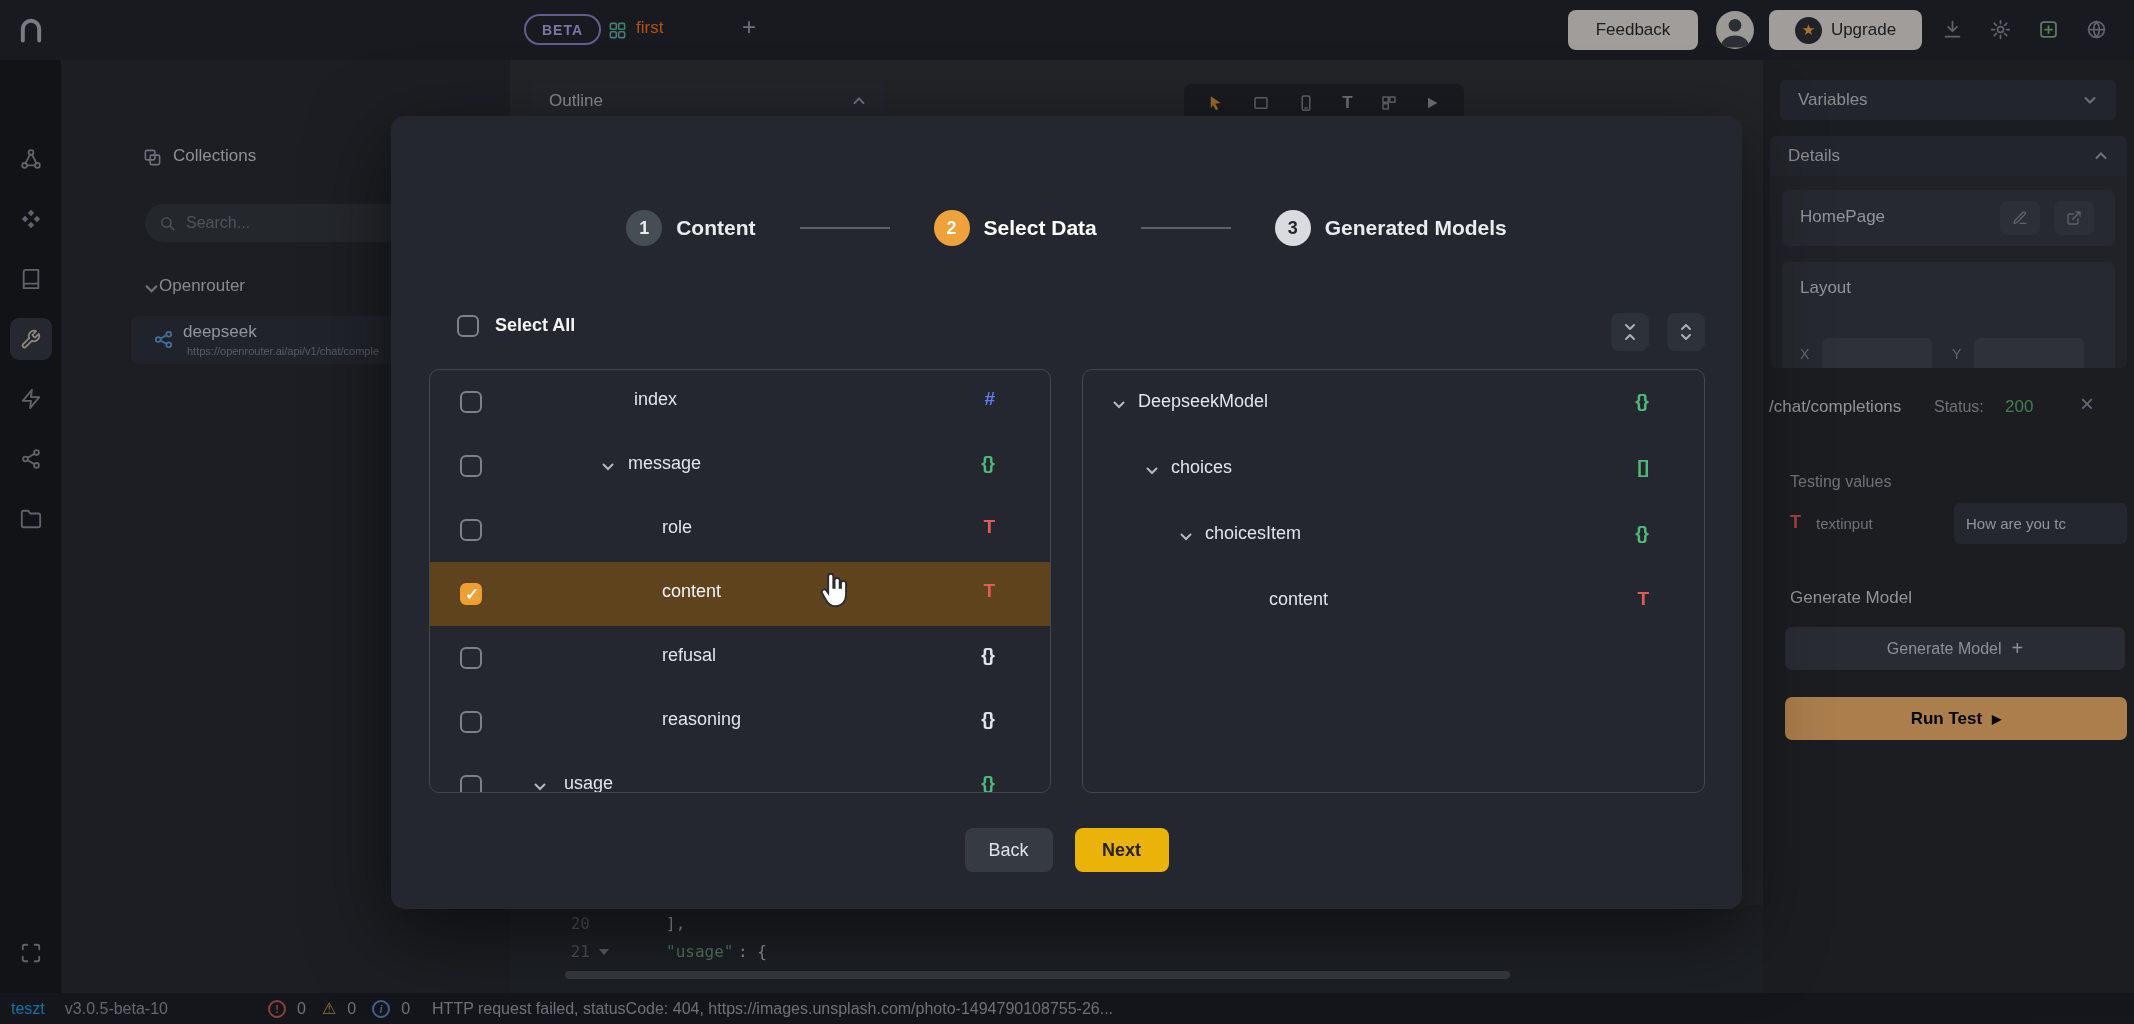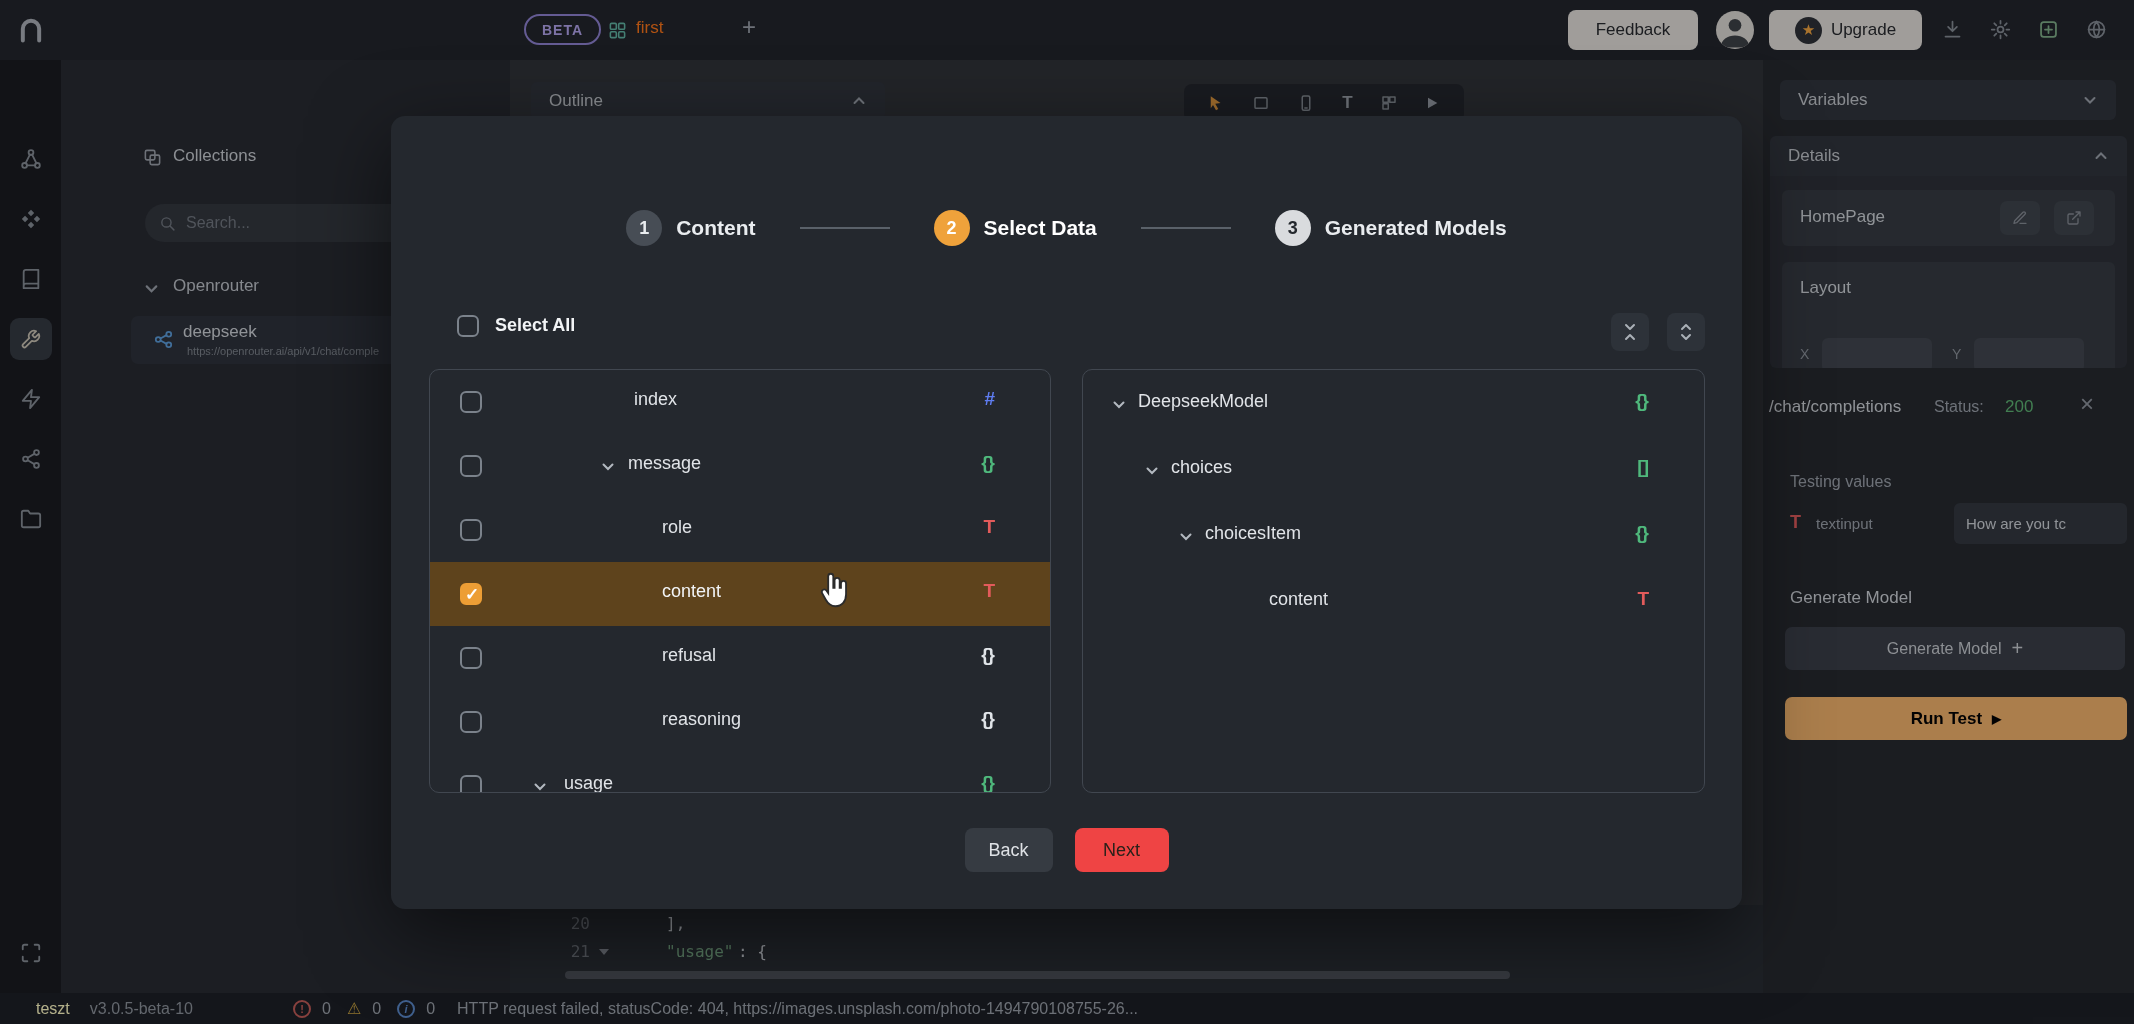--- a/index.html
+++ b/index.html
@@ -52,21 +52,21 @@
   .cb.on::after{content:"\2713";position:absolute;left:3px;top:-1px;color:#fff;font-size:17px;font-weight:700}
   .chev{position:absolute;top:25px}
   .tl{position:absolute;top:19px;font-size:18px;color:#e1e4e8;white-space:nowrap}
   .ti{position:absolute;right:56px;top:18px;font-size:19px;font-weight:700;letter-spacing:-1px}
   .t-num{color:#5f7df2}.t-obj{color:#4fb87c}.t-arr{color:#4fb87c}.t-txt{color:#e25b5b}.t-plain{color:#e0e4e8}
   .xbtn{position:absolute;top:197px;width:38px;height:38px;border-radius:8px;background:#2d3239;
         display:flex;align-items:center;justify-content:center}
   .mfooter{position:absolute;top:712px;left:0;width:100%;display:flex;justify-content:center;gap:22px}
   .btn{height:44px;border-radius:8px;display:flex;align-items:center;justify-content:center;font-size:18px}
   .back{width:88px;background:#363b42;color:#dfe2e6}
-  .next{width:94px;background:#ef4444;color:#29211a;font-weight:400}
+  .next{width:94px;background:#eab308;color:#29211a;font-weight:700}
 </style>
 </head>
 <body>
 
 <div class="screen">
 
   <header class="topbar">
     <span class="ab" style="left:17px;top:16px">
       <svg width="28" height="28" viewBox="0 0 24 24">
           <path d="M5 21V11a7 7 0 0 1 14 0v10" stroke="#a9aeb5" stroke-width="3.4" fill="none" stroke-linecap="round"></path>
@@ -197,21 +197,21 @@
           </svg>
       </span>
       <input placeholder="Search..." style="">
     </div>
 
     <span class="ab" style="left:82px;top:220px">
       <svg width="17" height="17" viewBox="0 0 16 16">
           <path d="M3.5 6l4.5 4.5L12.5 6" stroke="#9aa0a8" stroke-width="2" fill="none" stroke-linecap="round"></path>
         </svg>
     </span>
-    <span class="ab" style="left:112px;top:216px;font-size:17px;color:#bcc0c6">Openrouter</span>
+    <span class="ab" style="left:98px;top:216px;font-size:17px;color:#bcc0c6">Openrouter</span>
 
     <div class="ab" style="left:70px;top:256px;width:428px;height:48px;border-radius:7px;background:#2c3038">
       <span class="ab" style="left:22px;top:13px">
         <svg width="21" height="21" viewBox="0 0 24 24" class="ic" style="stroke:#5a9bd8">
             <circle cx="6" cy="12" r="2.8"></circle>
             <circle cx="18" cy="6" r="2.8"></circle>
             <circle cx="18" cy="18" r="2.8"></circle>
             <path d="M8.5 10.8 15.5 7M8.5 13.2l7 3.8"></path>
           </svg>
       </span>
@@ -334,21 +334,21 @@
       <span>Generate Model</span>
       <span style="font-size:20px">+</span>
     </div>
     <div class="ab" style="left:22px;top:637px;width:342px;height:43px;background:#f2b269;border-radius:7px;display:flex;align-items:center;justify-content:center;gap:10px;font-size:17px;color:#000000;font-weight:600">
       <span>Run Test</span>
       <span style="font-size:12px">▶</span>
     </div>
   </aside>
 
   <footer class="statusbar">
-    <span style="margin-left:36px;color:#fef9c3">teszt</span>
+    <span style="margin-left:11px;color:#0ea5e9">teszt</span>
     <span style="margin-left:20px;color:#8b9199">v3.0.5-beta-10</span>
     <span class="badge" style="margin-left:100px">
       <span style="width:18px;height:18px;border:2px solid #c05a55;border-radius:50%;color:#c05a55;font-size:11px;font-weight:700;display:flex;align-items:center;justify-content:center">!</span>
       <span class="cnt">0</span>
     </span>
     <span class="badge" style="margin-left:16px">
       <span style="color:#c9a23f;font-size:16px">⚠</span>
       <span class="cnt">0</span>
     </span>
     <span class="badge" style="margin-left:16px">

